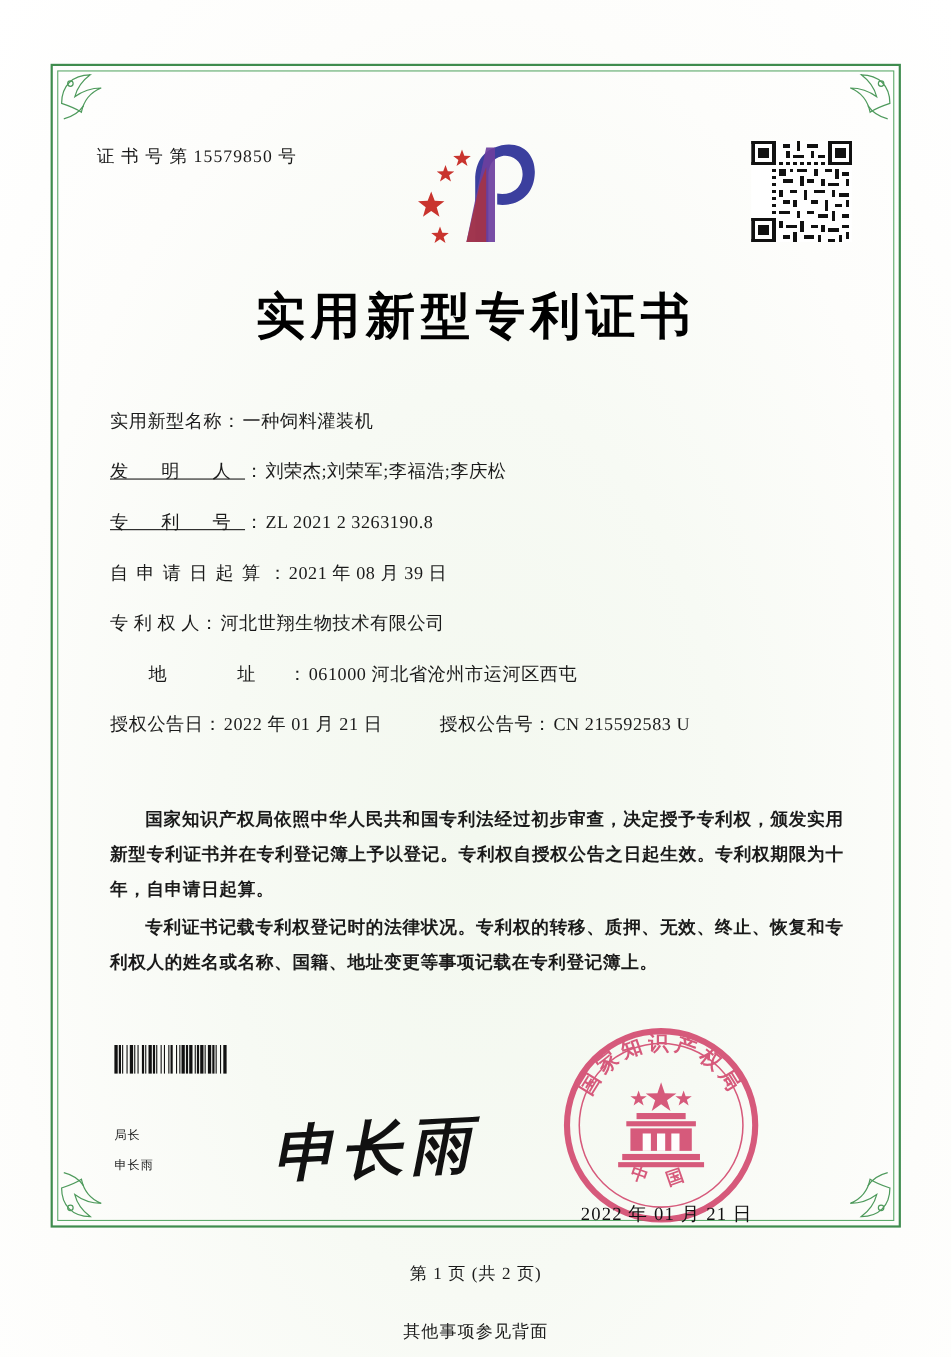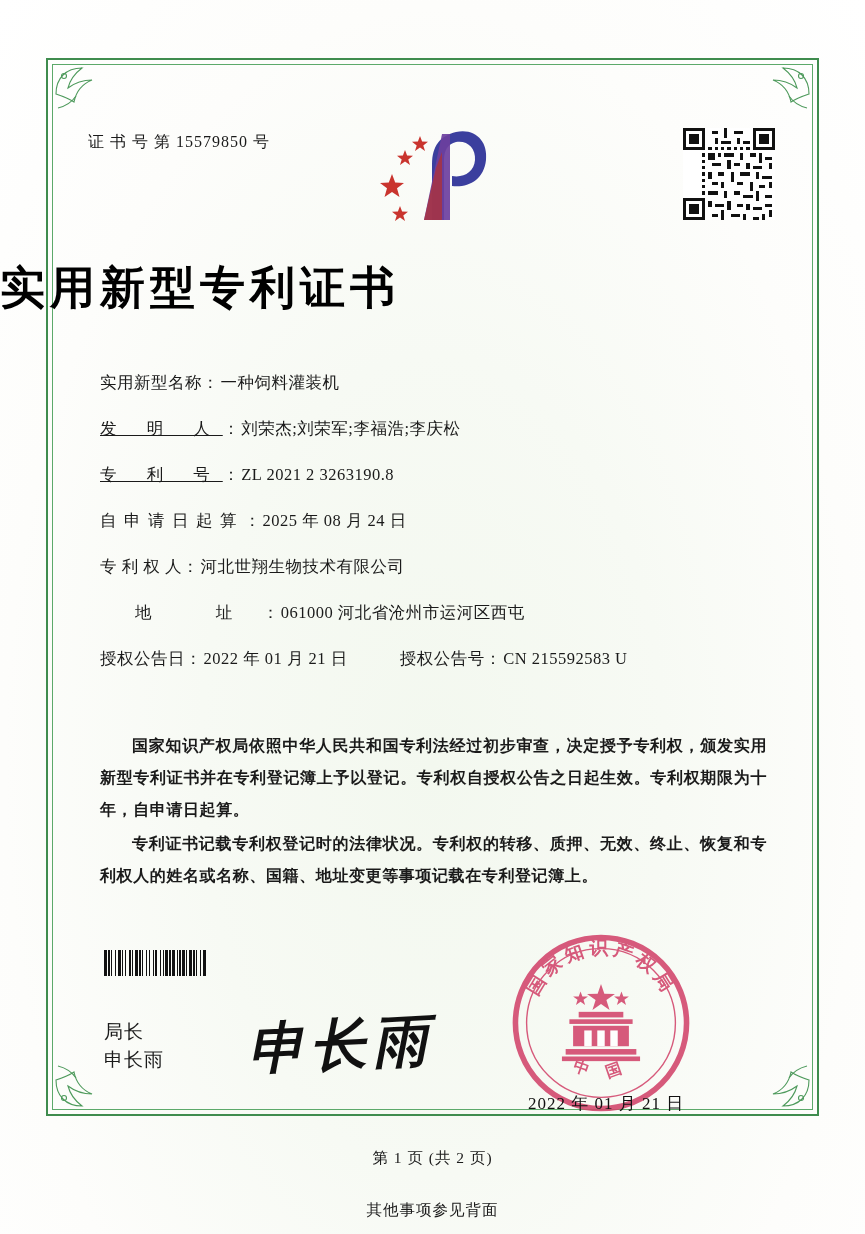--- a/index.html
+++ b/index.html
@@ -80,21 +80,21 @@
     width: 92px;
     height: 92px;
   }
   .qr svg { width: 100%; height: 100%; display:block; }
 
   .title {
     position: absolute;
     left: 0;
     right: 0;
     top: 258px;
-    text-align: left;
+    text-align: center;
     font-size: 45px;
     font-weight: bold;
     letter-spacing: 5px;
     font-family: "DejaVu Serif", "Liberation Serif", serif;
     color: #000;
   }
 
   
   .fields {
     position: absolute;
@@ -161,21 +161,21 @@
     display: block;
     background: #111;
     height: 100%;
   }
 
   
   .sig-block {
     position: absolute;
     left: 104px;
     top: 1018px;
-    font-size: 19px;
+    font-size: 11px;
     line-height: 28px;
     letter-spacing: 1px;
   }
   .sig-script {
     position: absolute;
     left: 248px;
     top: 1008px;
     font-size: 56px;
     font-family: "DejaVu Serif", serif;
     font-style: italic;
@@ -393,21 +393,21 @@
 
     <div class="field-row">
       <span class="field-label sp3">专 利 号</span>
       <span class="field-colon">：</span>
       <span class="field-value">ZL 2021 2 3263190.8</span>
     </div>
 
     <div class="field-row">
       <span class="field-label sp2">自申请日起算</span>
       <span class="field-colon">：</span>
-      <span class="field-value">2025 年 08 月 24 日</span>
+      <span class="field-value">2021 年 08 月 39 日</span>
     </div>
 
     <div class="field-row">
       <span class="field-label sp1">专 利 权 人</span>
       <span class="field-colon">：</span>
       <span class="field-value">河北世翔生物技术有限公司</span>
     </div>
 
     <div class="field-row">
       <span class="field-label sp4">地 址</span>

